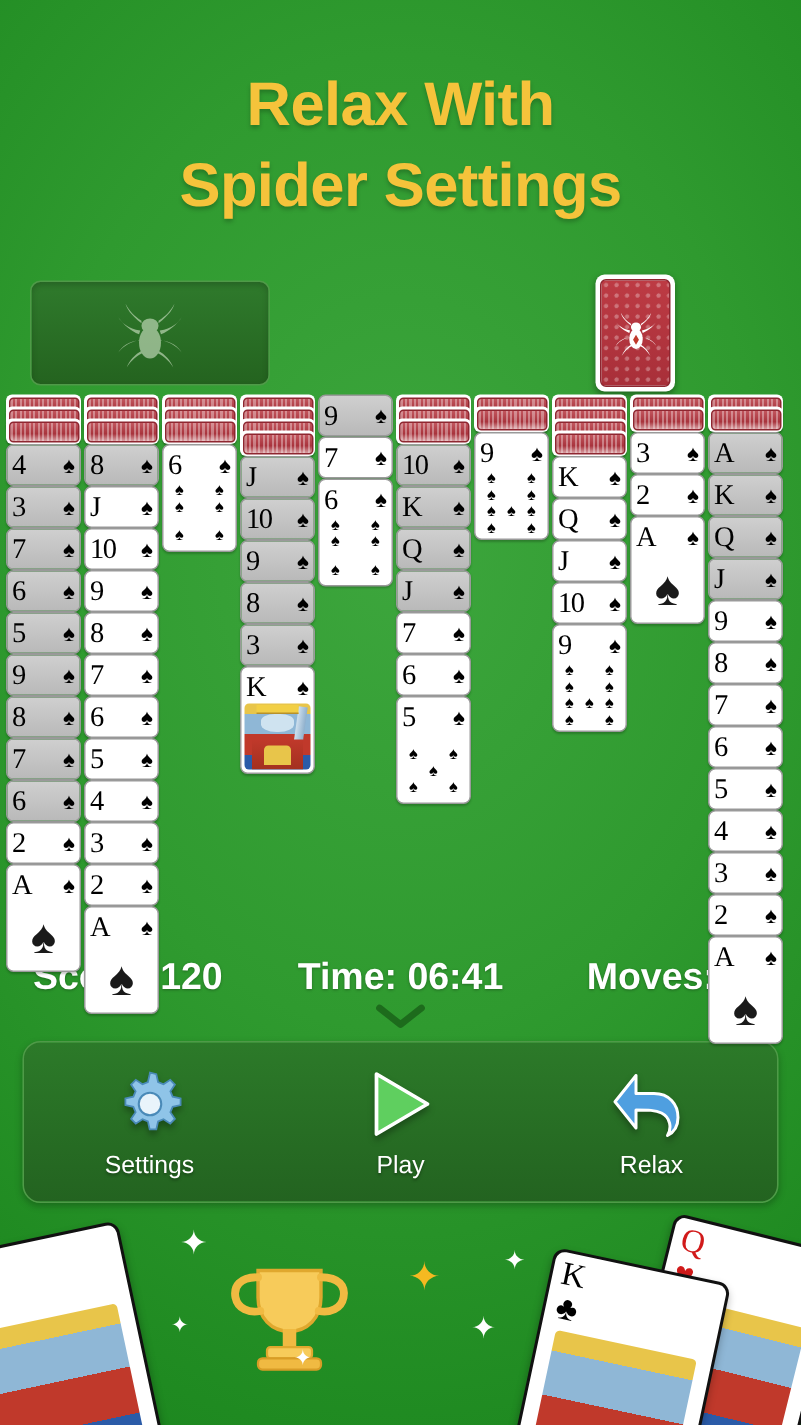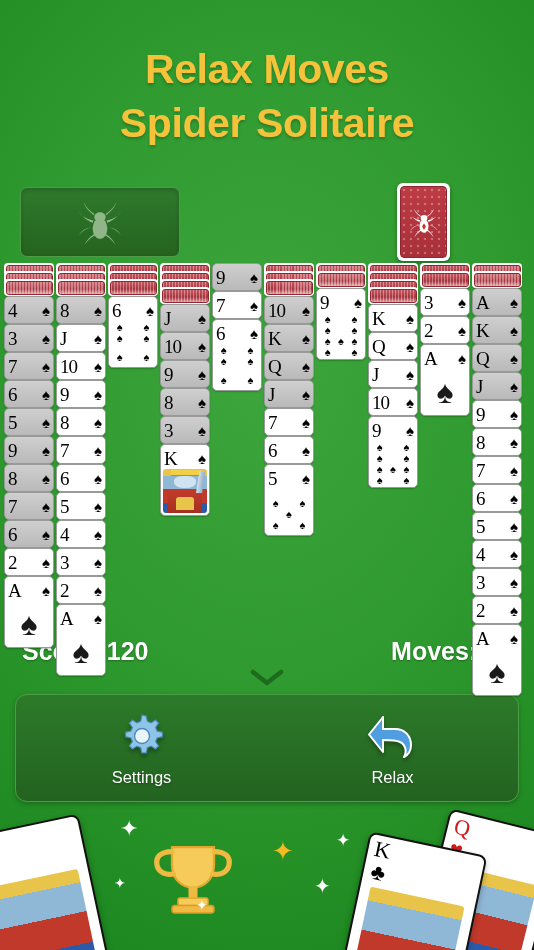--- a/index.html
+++ b/index.html
@@ -183,22 +183,22 @@
   .trophy { position:absolute; left:145px; top:26px; width:96px; height:96px; }
   .sparkle { position:absolute; color:#fff; line-height:1; }
   .sparkle.gold { color:#f5b921; }
 </style>
 </head>
 <body>
 
 <div class="screen">
 
   <div class="title-block">
-    <div class="title-line">Relax Moves</div>
-    <div class="title-line">Spider Solitaire</div>
+    <div class="title-line">Relax With</div>
+    <div class="title-line">Spider Settings</div>
   </div>
 
   <div class="logo-plate">
     <svg class="logo-spider" viewBox="0 0 64 64">
       <g fill="#cfe3c6">
         <ellipse cx="32" cy="26" rx="7" ry="6"></ellipse>
         <ellipse cx="32" cy="40" rx="9" ry="13"></ellipse>
         <path d="M25 24 C16 17 13 12 12 8 C15 14 19 18 25 22 Z"></path>
         <path d="M39 24 C48 17 51 12 52 8 C49 14 45 18 39 22 Z"></path>
         <path d="M24 30 C14 28 9 24 6 19 C11 26 16 30 23 33 Z"></path>
@@ -780,20 +780,21 @@
             <span class="rank">A</span>
             <span class="suit">♠</span>
           </div>
           <div class="big-pip">♠</div>
         </div>
       </div>
     </div>
 
   <div class="statusbar">
     <div class="stat left">Score: 120</div>
+    <div class="stat">Time: 06:41</div>
     <div class="stat right">Moves: 41</div>
   </div>
 
   <svg class="chevron" viewBox="0 0 36 18">
     <path d="M4 3 L18 14 L32 3" fill="none" stroke="#1d6b1c" stroke-width="4.5" stroke-linecap="round" stroke-linejoin="round"></path>
   </svg>
 
   <div class="toolbar">
 
     <div class="tool">
@@ -802,20 +803,28 @@
           <g fill="#8fc4e8" stroke="#4a8ab8" stroke-width="1.2">
             <path d="M25 4 l4.2 1.1 1.2 5.3 3.6 1.5 4.5-3 3.1 3.1 -3 4.5 1.5 3.6 5.3 1.2 0 4.4 -5.3 1.2 -1.5 3.6 3 4.5 -3.1 3.1 -4.5-3 -3.6 1.5 -1.2 5.3 -4.4 0 -1.2-5.3 -3.6-1.5 -4.5 3 -3.1-3.1 3-4.5 -1.5-3.6 -5.3-1.2 0-4.4 5.3-1.2 1.5-3.6 -3-4.5 3.1-3.1 4.5 3 3.6-1.5 1.2-5.3 z"></path>
           </g>
           <circle cx="25" cy="25" r="7.5" fill="#e9f4fb" stroke="#4a8ab8" stroke-width="1.4"></circle>
         </svg>
       </div>
       <div class="tool-label">Settings</div>
     </div>
 
 
+    <div class="tool">
+      <div class="tool-icon">
+        <svg width="52" height="50" viewBox="0 0 52 50">
+          <path d="M10 5 L44 25 L10 45 Z" fill="#5fcf5f" stroke="#ffffff" stroke-width="2.5" stroke-linejoin="round"></path>
+        </svg>
+      </div>
+      <div class="tool-label">Play</div>
+    </div>
 
 
     <div class="tool">
       <div class="tool-icon">
         <svg width="52" height="50" viewBox="0 0 52 50">
           <path d="M16 6 L16 18 L28 18 C38 18 44 25 44 34 C44 40 41 44 37 46 C40 41 39 34 33 31 C29 29 24 29 16 29 L16 41 L2 23.5 Z" fill="#4f9fe0" stroke="#ffffff" stroke-width="2" stroke-linejoin="round"></path>
         </svg>
       </div>
       <div class="tool-label">Relax</div>
     </div>

